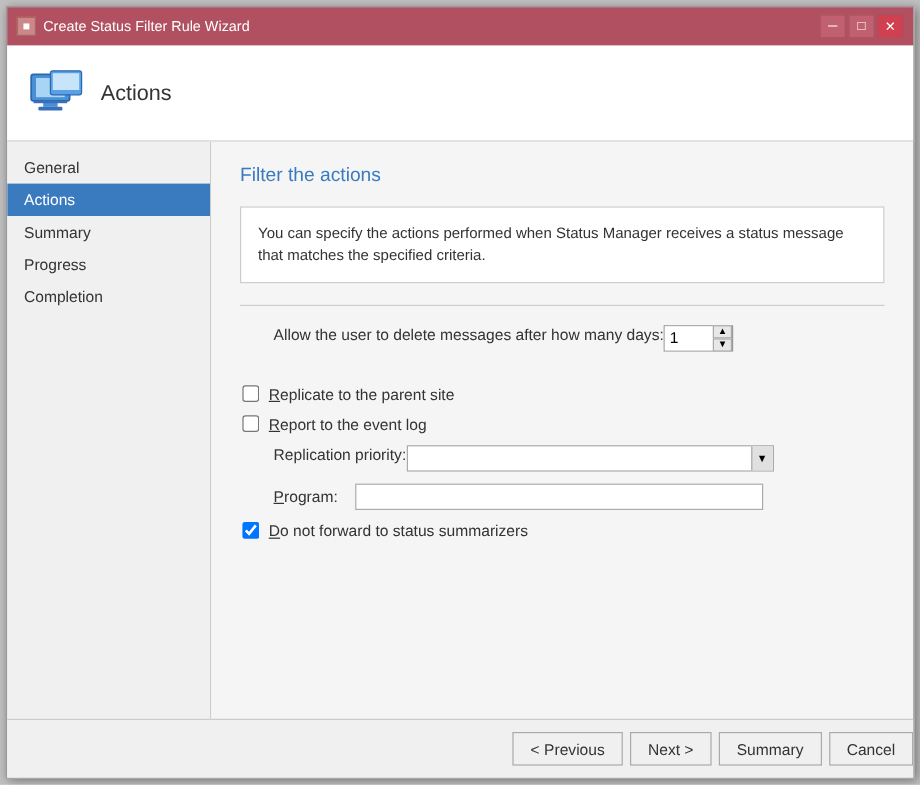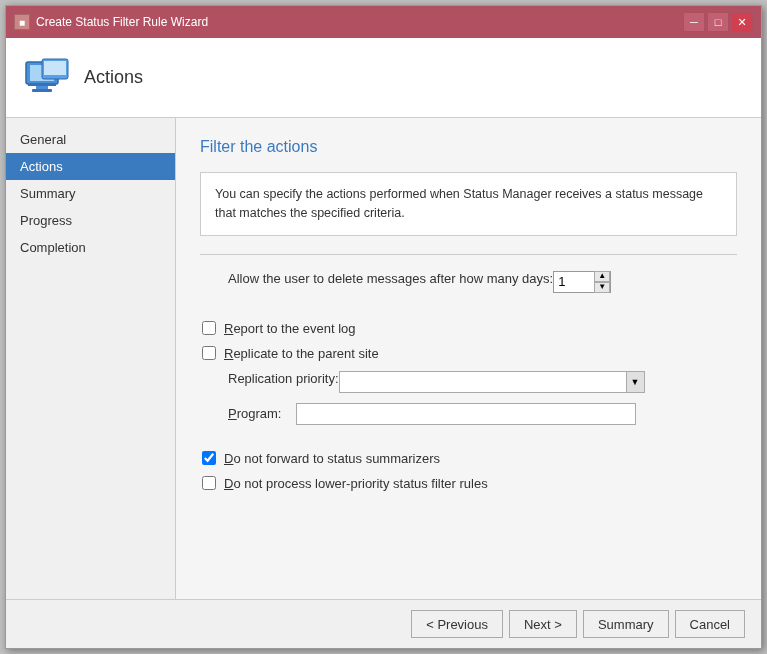--- a/index.html
+++ b/index.html
@@ -235,42 +235,42 @@
       display: flex;
       align-items: center;
       justify-content: center;
       font-size: 9px;
       cursor: pointer;
     }
     .program-row {
       display: flex;
       align-items: center;
       padding-left: 28px;
-      margin-bottom: 26px;
+      margin-bottom: 10px;
     }
     .program-label {
       font-size: 13px;
       color: #333;
       min-width: 68px;
     }
     .program-label u {
       text-decoration: underline;
     }
     .program-input {
       width: 340px;
       height: 22px;
       border: 1px solid #aaa;
       background: white;
       padding: 0 4px;
       font-size: 12px;
     }
     .footer {
       background: #f0f0f0;
       border-top: 1px solid #ccc;
-      padding: 10px 16px;
+      padding: 10px 0;
       display: flex;
       justify-content: flex-end;
       gap: 6px;
       flex-shrink: 0;
     }
     .footer-btn {
       height: 28px;
       padding: 0 14px;
       border: 1px solid #aaa;
       background: #f0f0f0;
@@ -342,30 +342,30 @@
         <div class="spinner-input">
           <input type="text" value="1" style="">
           <div class="spinner-btns">
             <button class="spinner-btn">▲</button>
             <button class="spinner-btn">▼</button>
           </div>
         </div>
       </div>
 
       <div class="option-row">
+        <input type="checkbox" id="cb-replicate" style="">
+        <label for="cb-replicate" class="option-label">
+          <u>R</u>eplicate to the parent site
+        </label>
+      </div>
+
+      <div class="option-row">
         <input type="checkbox" id="cb-report" style="">
         <label for="cb-report" class="option-label">
           <u>R</u>eport to the event log
-        </label>
-      </div>
-
-      <div class="option-row">
-        <input type="checkbox" id="cb-replicate" style="">
-        <label for="cb-replicate" class="option-label">
-          <u>R</u>eplicate to the parent site
         </label>
       </div>
 
       <div class="priority-row">
         <span class="priority-label">Replication priority:</span>
         <div class="priority-combo">
           <span class="priority-combo-text"></span>
           <div class="priority-combo-btn">▼</div>
         </div>
       </div>
@@ -376,26 +376,20 @@
         <input type="text" class="program-input" value="" style="">
       </div>
 
       <div class="option-row">
         <input type="checkbox" id="cb-nosumm" checked="" style="">
         <label for="cb-nosumm" class="option-label">
           <u>D</u>o not forward to status summarizers
         </label>
       </div>
 
-      <div class="option-row">
-        <input type="checkbox" id="cb-nolower" style="">
-        <label for="cb-nolower" class="option-label">
-          <u>D</u>o not process lower-priority status filter rules
-        </label>
-      </div>
 
     </div>
   </div>
 
   <div class="footer">
     <button class="footer-btn">&lt; Previous</button>
     <button class="footer-btn primary">Next &gt;</button>
     <button class="footer-btn">Summary</button>
     <button class="footer-btn">Cancel</button>
   </div>

